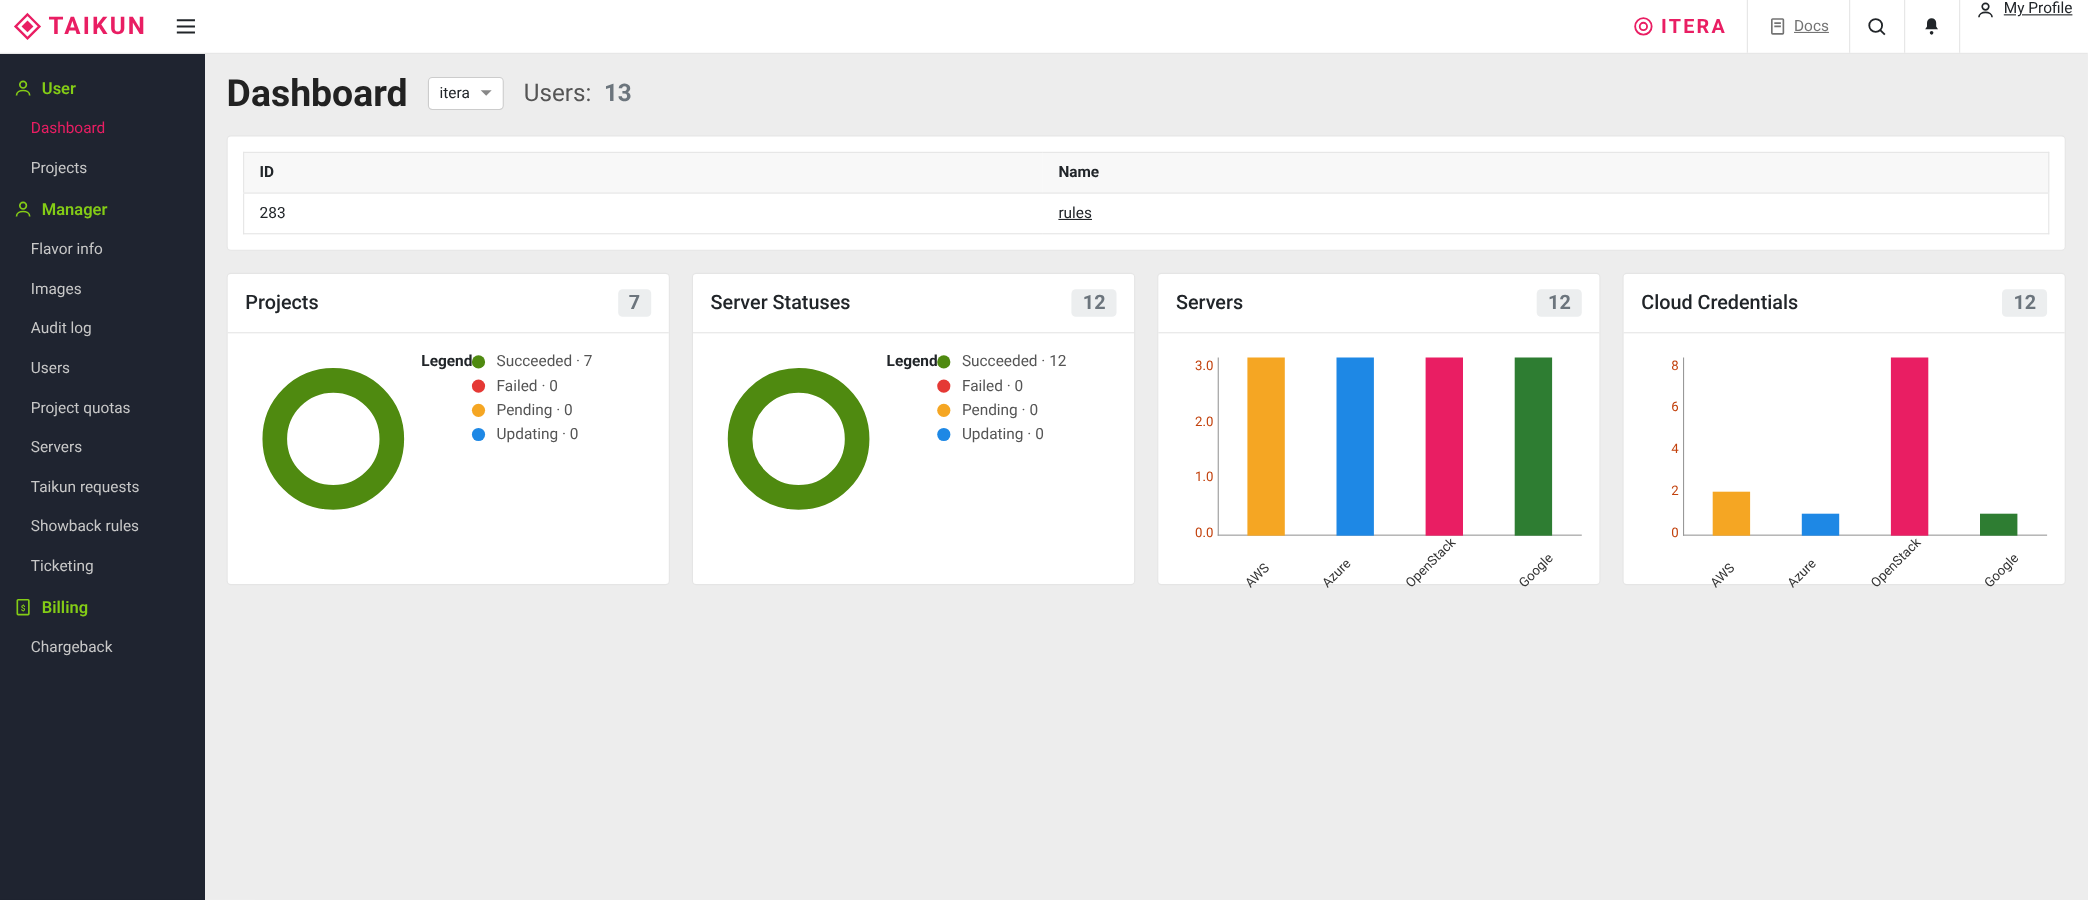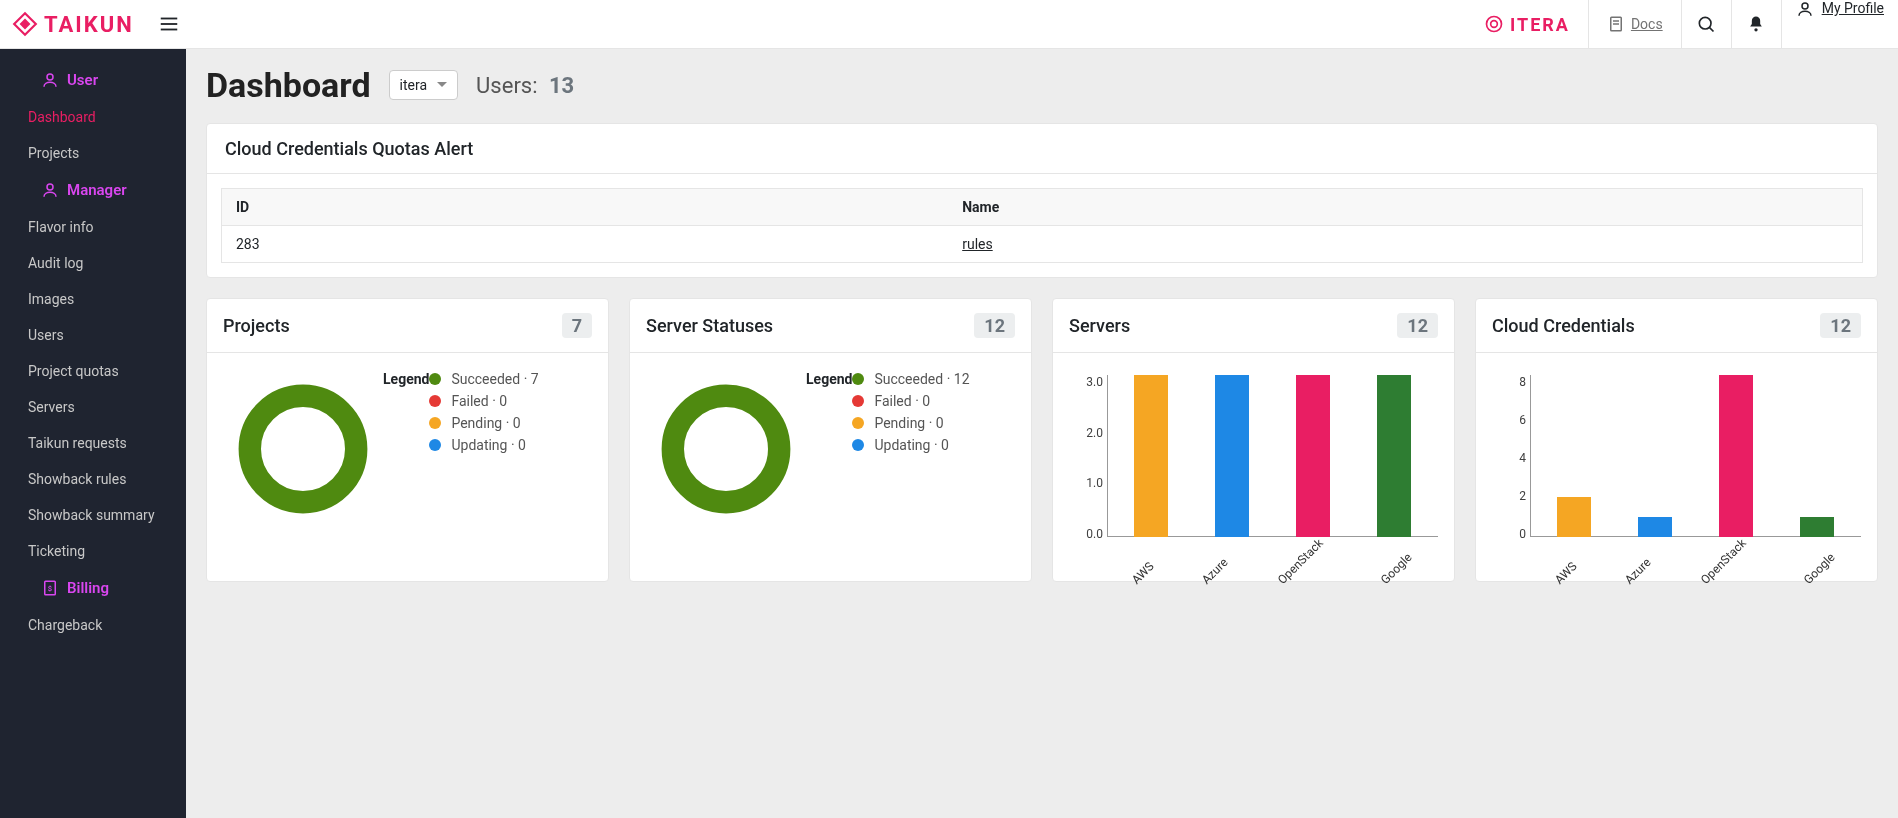--- a/index.html
+++ b/index.html
@@ -27,21 +27,21 @@
   .top-icon-btn { width:50px; display:flex; align-items:center; justify-content:center; height:100%; border-right:1px solid #e5e5e5; cursor:pointer;}
   .top-icon-btn svg{width:20px;height:20px;}
   .profile-link { display:flex; align-items:flex-start; gap:8px; padding:0 14px; height:100%; text-decoration:underline; color:#212529; cursor:pointer;}
 
   
   .sidebar {
     position:fixed; top:49px; left:0; bottom:0; width:186px;
     background:#1f2430; color:#d8d8d8; overflow-y:auto;
     padding-top:12px;
   }
-  .side-section { display:flex; align-items:flex-start; gap:8px; padding:10px 12px; color:#d946ef; font-weight:600; font-size:15px;margin-left:29px;}
+  .side-section { display:flex; align-items:flex-start; gap:8px; padding:10px 12px; color:#84cc16; font-weight:600; font-size:15px;}
   .side-section svg{width:18px;height:18px;}
   .side-item { padding:10px 12px 10px 28px; font-size:14px; color:#c8c8c8; cursor:pointer;}
   .side-item.active { color:#e91e63;}
 
   
   .main {
     position:absolute; top:49px; left:186px; right:0; bottom:0;
     overflow-y:auto; padding:16px 20px 40px 20px; background:#ededed;
   }
   .page-head { display:flex; align-items:center; gap:18px; margin-bottom:18px;}
@@ -68,21 +68,21 @@
 
   .donut-wrap{ display:flex; flex-direction:row; }
   .donut-ring{ position:relative; width:140px; height:140px; margin:8px 10px 18px 10px;}
   .donut-ring svg{width:100%;height:100%;}
   .legend-title{ font-weight:700; margin-bottom:10px; font-size:14px;}
   .legend-row{ display:flex; align-items:center; gap:10px; font-size:14px; color:#555; margin-bottom:6px;}
   .dot{ width:12px; height:12px; border-radius:50%; flex-shrink:0;}
 
   
   .barchart{ position:relative; height:190px; display:flex; padding-top:4px;}
-  .y-axis{ display:flex; flex-direction:column; justify-content:space-between; align-items:flex-end; width:34px; font-size:12px; color:#404040; padding-bottom:20px;}
+  .y-axis{ display:flex; flex-direction:column; justify-content:space-between; align-items:flex-end; width:34px; font-size:12px; color:#c2410c; padding-bottom:20px;}
   .plot{ flex:1; position:relative; margin-left:4px;}
   .plot-area{ position:absolute; left:0; right:0; top:0; bottom:24px; border-left:1px solid #999; border-bottom:1px solid #999;}
   .bars{ position:absolute; left:0; right:0; top:0; bottom:24px; display:flex; align-items:flex-end; justify-content:space-around; padding:0 4px;}
   .bar{ width:34px; }
   .x-labels{ position:absolute; left:0; right:0; bottom:-18px; display:flex; justify-content:space-around;}
   .x-labels span{ font-size:12px; color:#333; transform:rotate(-45deg); transform-origin:left top; white-space:nowrap; position:relative; top:12px;}
 
   
   .sidebar::-webkit-scrollbar, .main::-webkit-scrollbar{width:0;}
 </style>
@@ -153,28 +153,27 @@
     <div class="side-item active">Dashboard</div>
     <div class="side-item">Projects</div>
     <div class="side-section">
       <svg viewBox="0 0 24 24">
         <circle cx="12" cy="8" r="4" fill="none" stroke="currentColor" stroke-width="2"></circle>
         <path d="M4 21c0-4 4-6 8-6s8 2 8 6" fill="none" stroke="currentColor" stroke-width="2"></path>
       </svg>
       <span>Manager</span>
     </div>
     <div class="side-item">Flavor info</div>
+    <div class="side-item">Images</div>
     <div class="side-item">Audit log</div>
-    <div class="side-item">Images</div>
     <div class="side-item">Users</div>
     <div class="side-item">Project quotas</div>
     <div class="side-item">Servers</div>
     <div class="side-item">Taikun requests</div>
     <div class="side-item">Showback rules</div>
-    <div class="side-item">Showback summary</div>
     <div class="side-item">Ticketing</div>
     <div class="side-section">
       <svg viewBox="0 0 24 24">
         <rect x="5" y="3" width="14" height="18" rx="1" fill="none" stroke="currentColor" stroke-width="2"></rect>
         <text x="12" y="16" font-size="10" text-anchor="middle" fill="currentColor">$</text>
       </svg>
       <span>Billing</span>
     </div>
     <div class="side-item">Chargeback</div>
   </div>
@@ -185,21 +184,20 @@
     <div class="org-select">
       <span>itera</span>
     </div>
     <div class="users-count">
       <span>Users:</span>
       <span class="num">13</span>
     </div>
   </div>
 
   <div class="card">
-    <div class="card-header">Cloud Credentials Quotas Alert</div>
     <div class="alert-card-body">
       <table class="data">
         <thead>
             <tr id="alert-head">
               <th>ID</th>
               <th>Name</th>
             </tr>
           </thead>
         <tbody id="alert-body">
             <tr>

